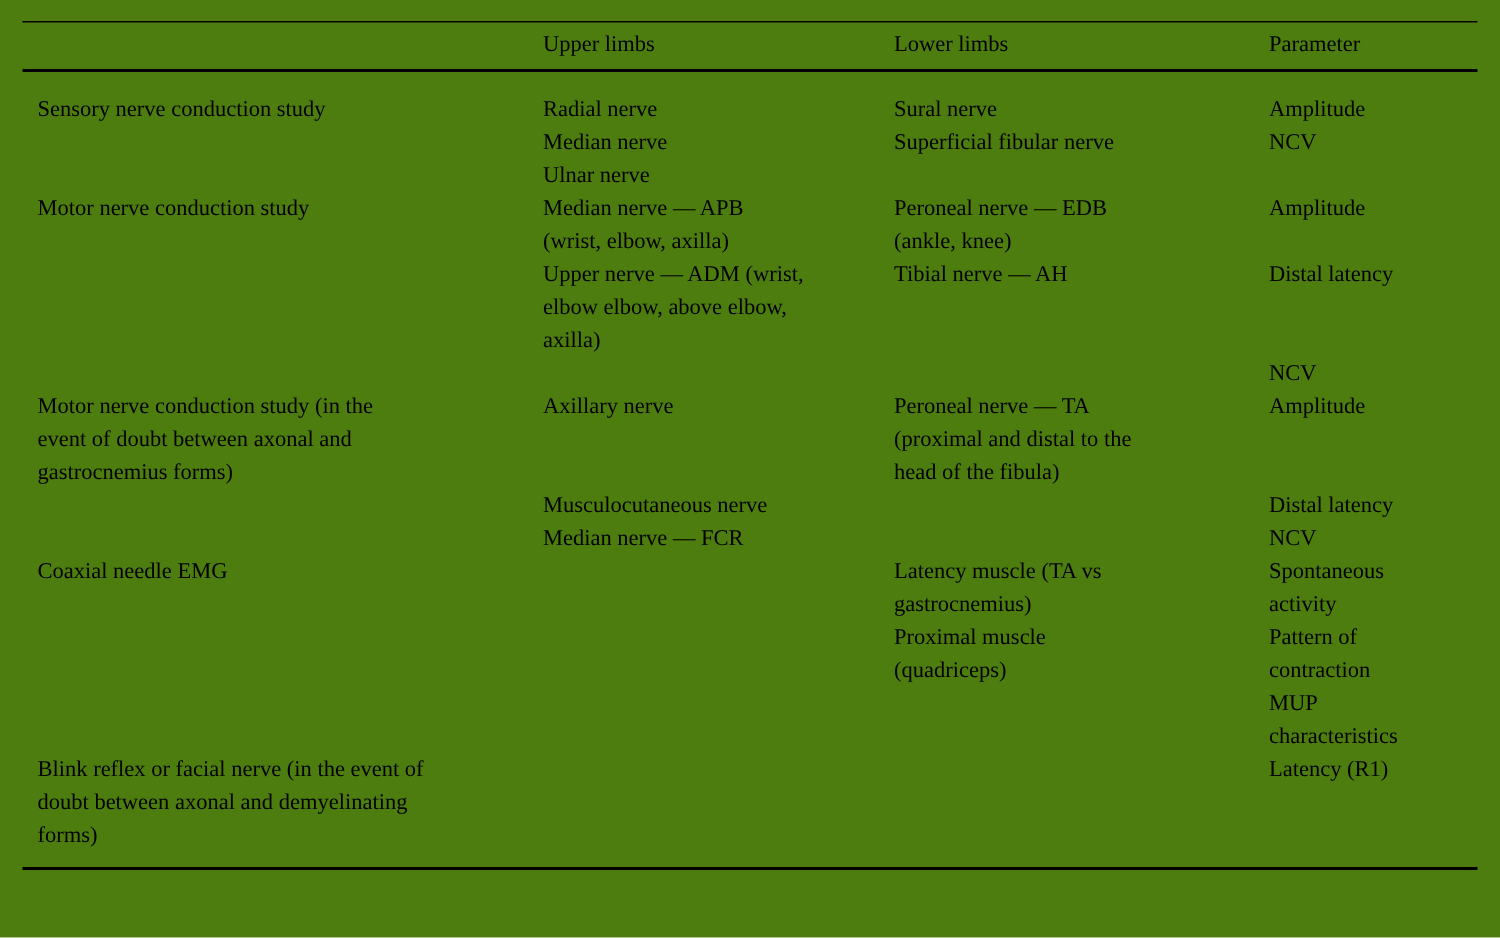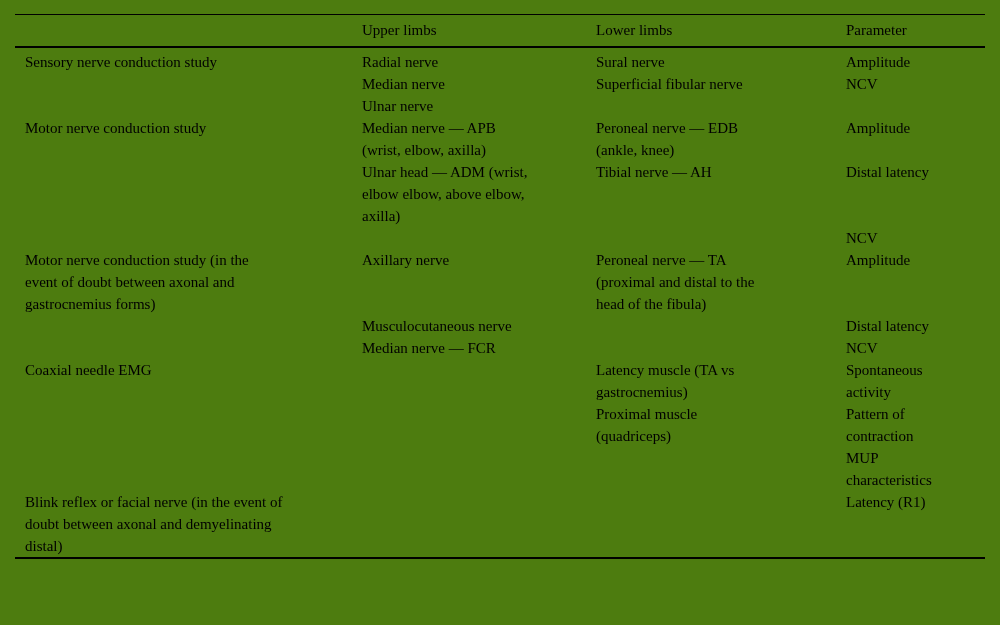--- a/index.html
+++ b/index.html
@@ -41,22 +41,22 @@
   }
   table.paper-table th.col-study,
   table.paper-table td.col-study {
     padding-left: 10px;
   }
   table.paper-table td {
     vertical-align: top;
     padding: 0;
     font-size: 15px;
   }
-  table.paper-table tbody tr:first-child td { padding-top: 3px; }
-  table.paper-table tbody tr:last-child td { padding-bottom: 0; margin-top: 37px; }
+  table.paper-table tbody tr:first-child td { padding-top: 14px; }
+  table.paper-table tbody tr:last-child td { padding-bottom: 10px; margin-top: 37px; }
   .line {
     line-height: 22px;
     min-height: 22px;
     white-space: nowrap;
     overflow: visible;
   }
 </style>
 </head>
 <body>
 
@@ -96,21 +96,21 @@
               <div class="line">NCV</div>
             </td>
           </tr>
           <tr>
             <td class="col-study">
               <div class="line">Motor nerve conduction study</div>
             </td>
             <td>
               <div class="line">Median nerve — APB</div>
               <div class="line">(wrist, elbow, axilla)</div>
-              <div class="line">Ulnar head — ADM (wrist,</div>
+              <div class="line">Upper nerve — ADM (wrist,</div>
               <div class="line">elbow elbow, above elbow,</div>
               <div class="line">axilla)</div>
             </td>
             <td>
               <div class="line">Peroneal nerve — EDB</div>
               <div class="line">(ankle, knee)</div>
               <div class="line">Tibial nerve — AH</div>
             </td>
             <td>
               <div class="line">Amplitude</div>
@@ -164,21 +164,21 @@
               <div class="line">Pattern of</div>
               <div class="line">contraction</div>
               <div class="line">MUP</div>
               <div class="line">characteristics</div>
             </td>
           </tr>
           <tr>
             <td class="col-study">
               <div class="line">Blink reflex or facial nerve (in the event of</div>
               <div class="line">doubt between axonal and demyelinating</div>
-              <div class="line">distal)</div>
+              <div class="line">forms)</div>
             </td>
             <td></td>
             <td></td>
             <td>
               <div class="line">Latency (R1)</div>
             </td>
           </tr>
         </tbody>
     </table>
   </div>

